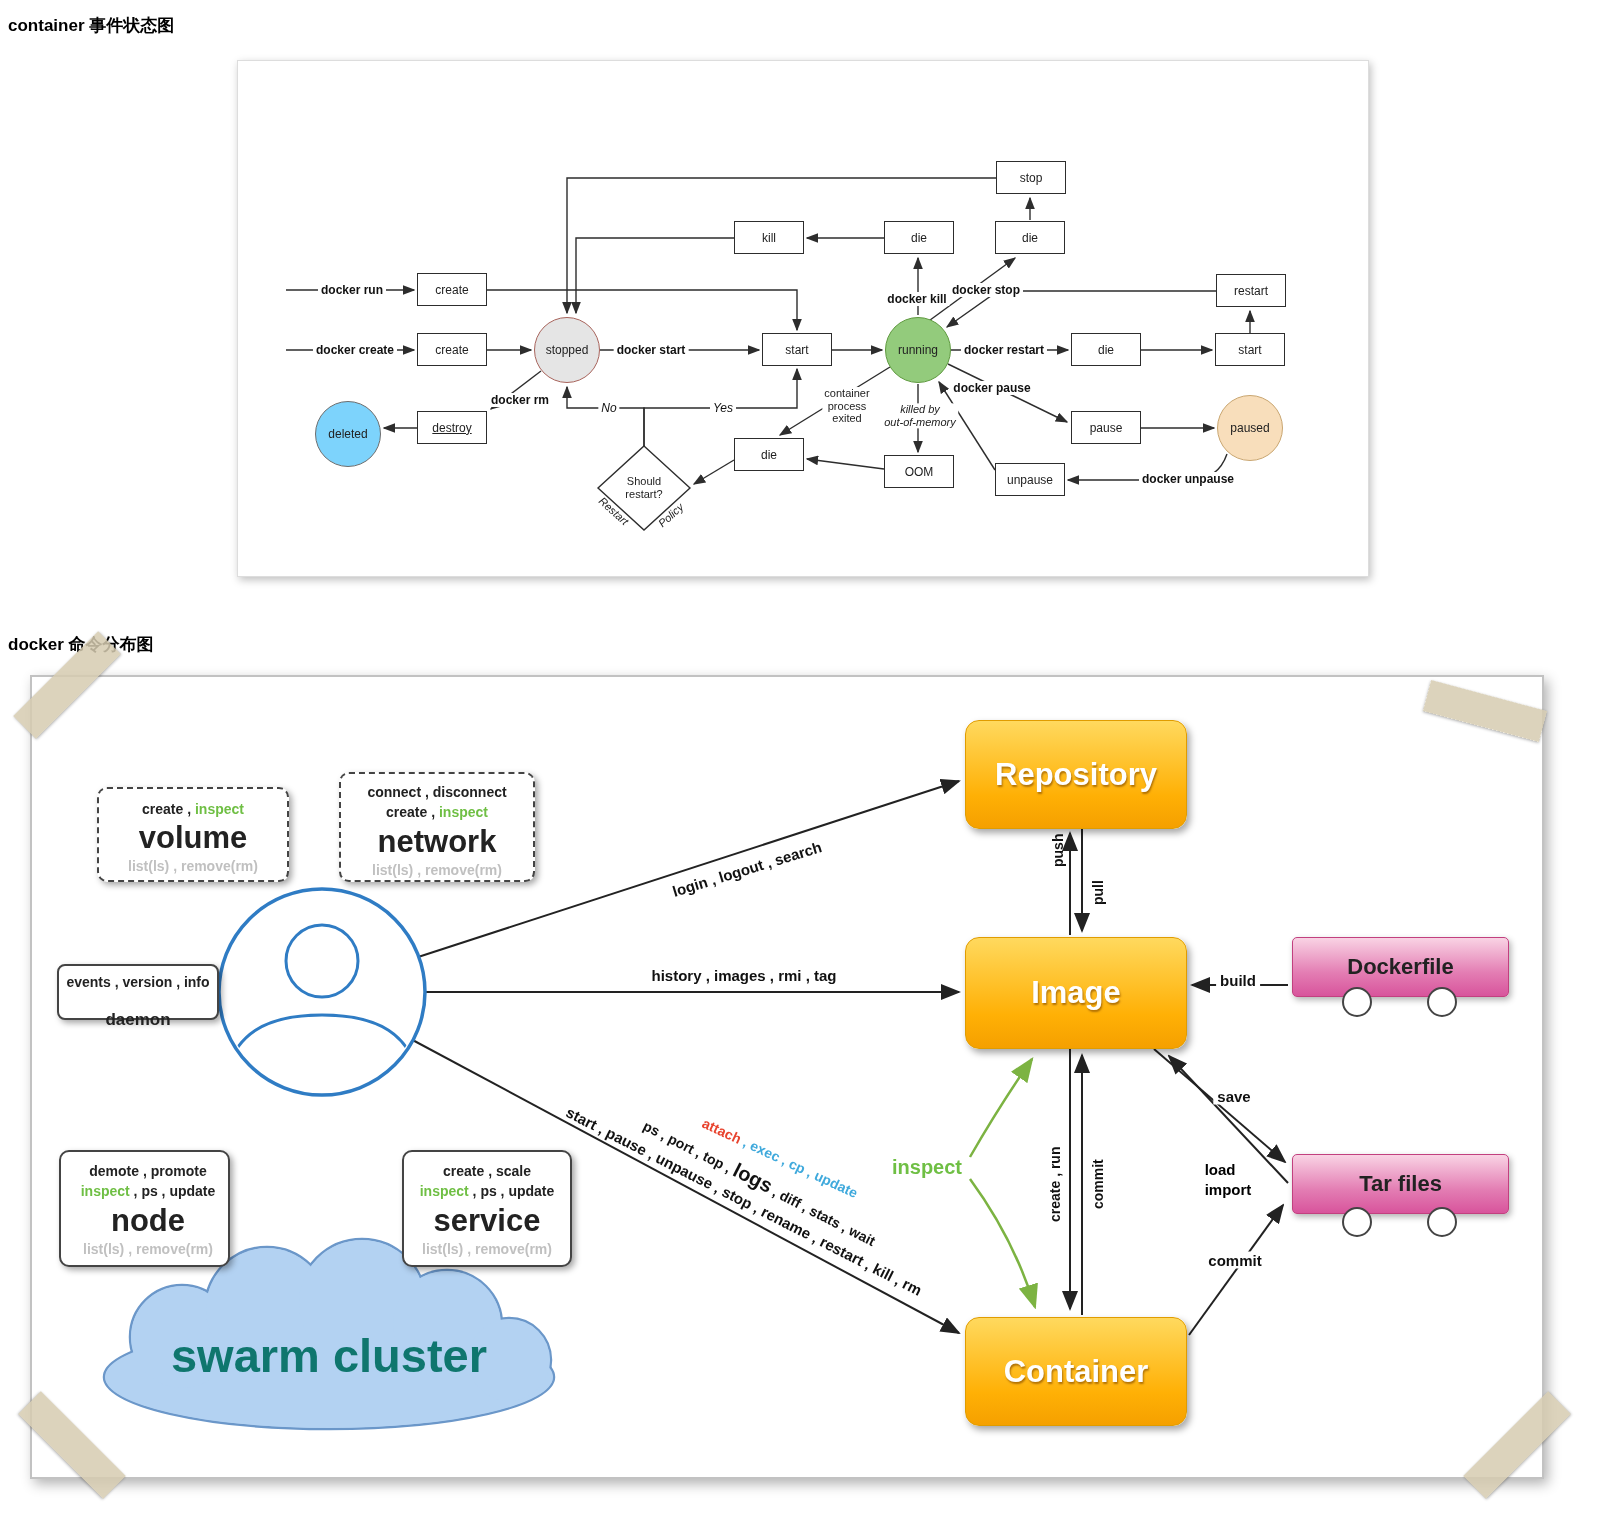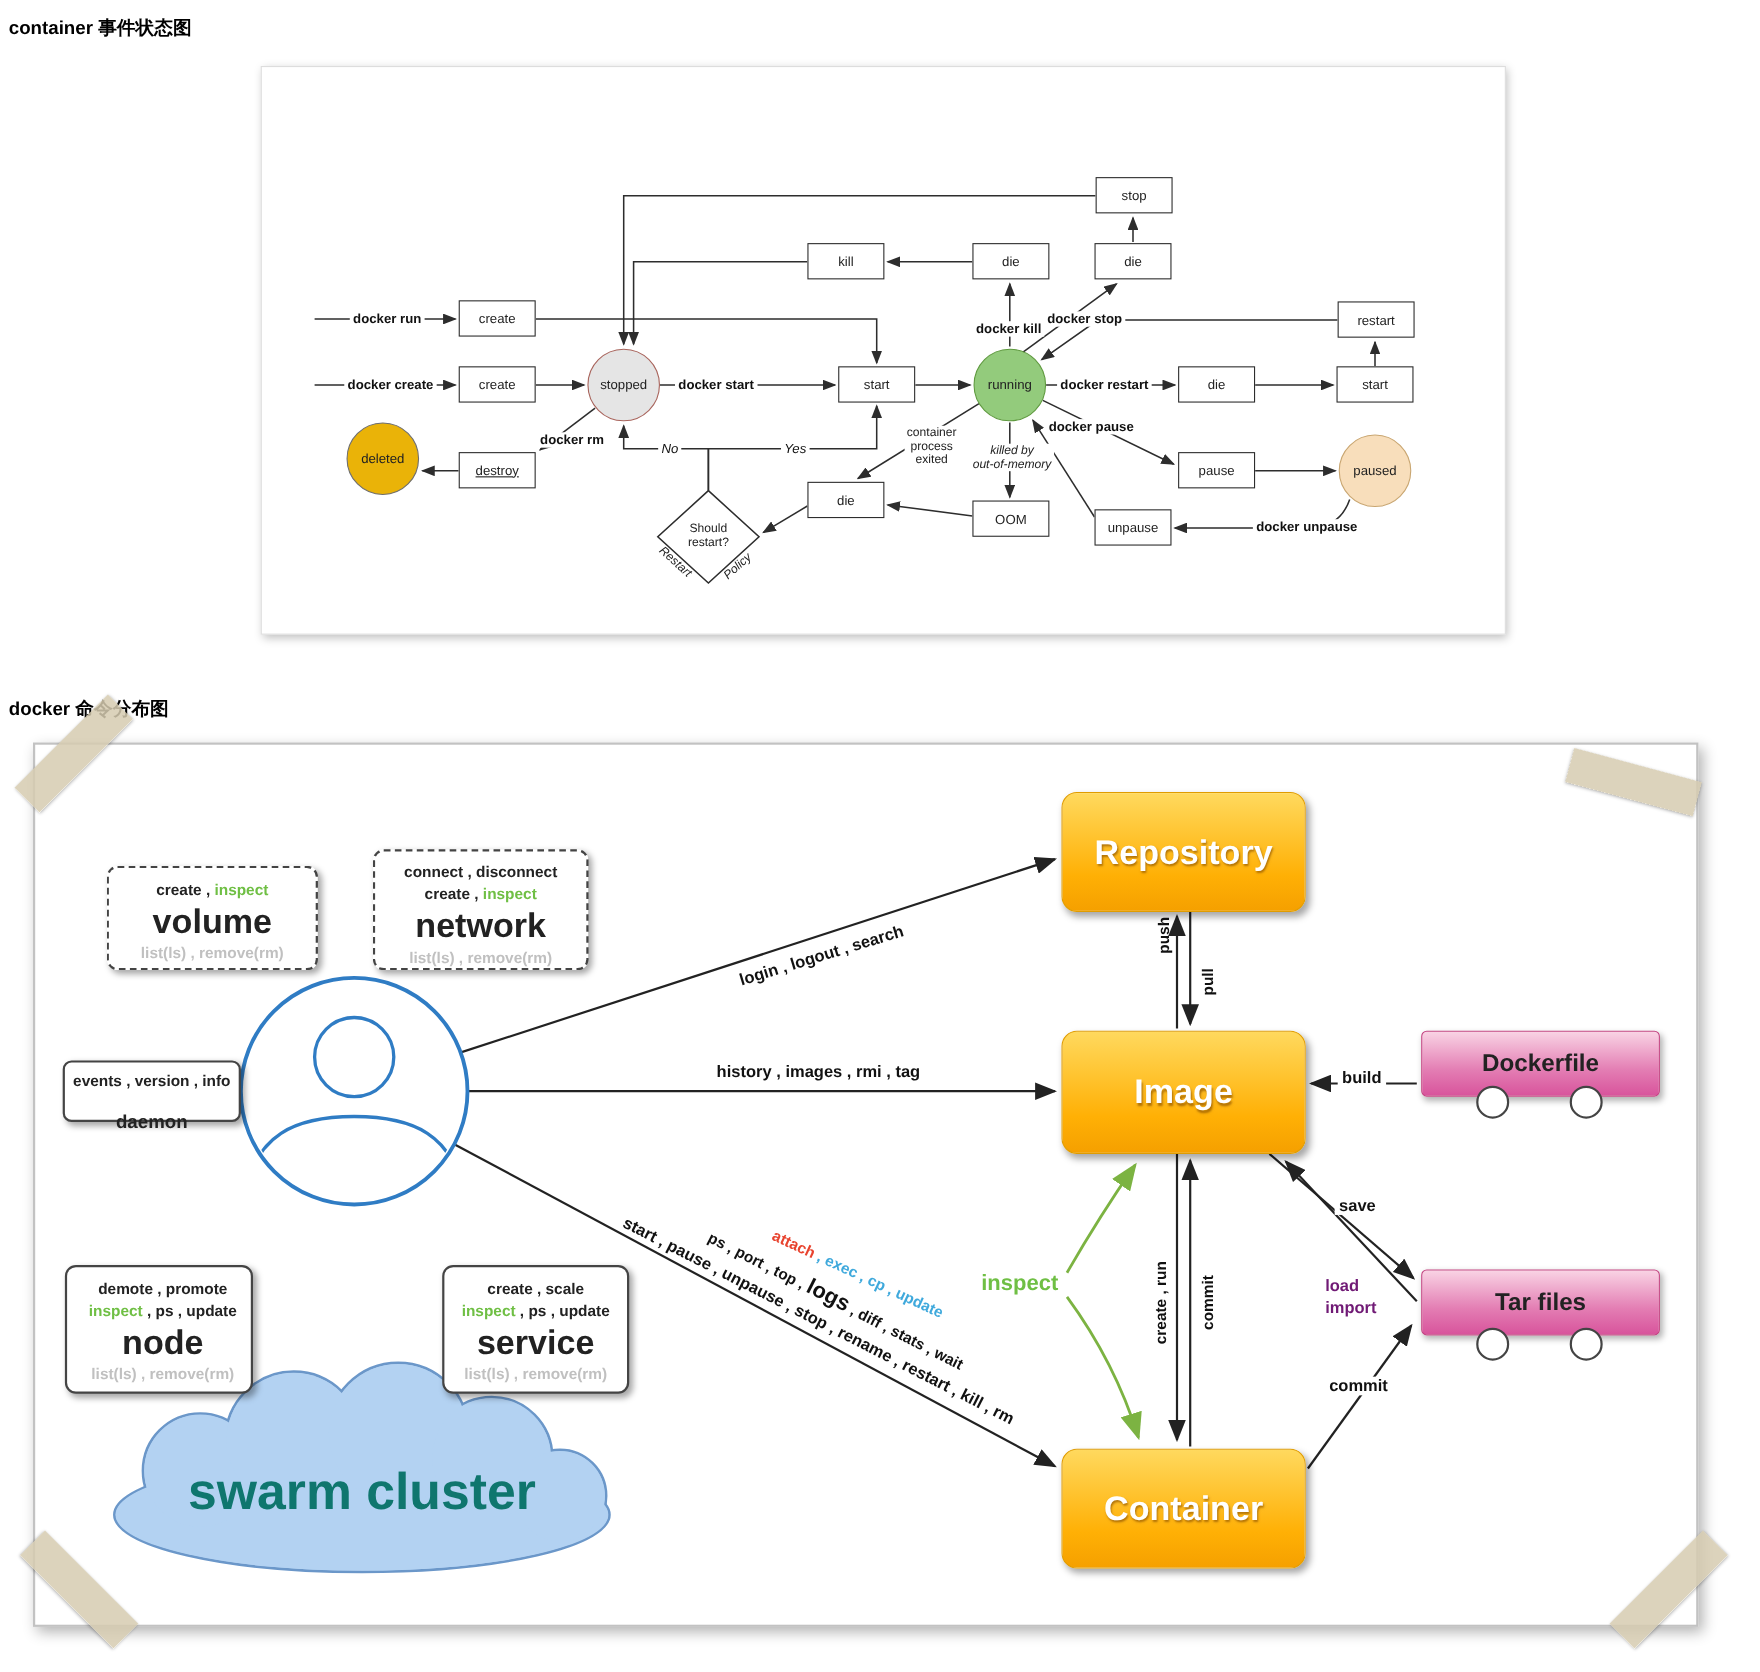--- a/index.html
+++ b/index.html
@@ -27,21 +27,21 @@
   .dashed{border:2px dashed #444;}
   .solid{border:2px solid #444;}
   .onode{position:absolute;width:220px;border-radius:14px;display:flex;align-items:center;justify-content:center;font-size:31px;font-weight:bold;color:#fff;text-shadow:1px 2px 2px rgba(150,90,0,.75);background:linear-gradient(180deg,#ffd95e 0%,#ffb005 70%,#f5a000 100%);border:1px solid #e09c00;box-shadow:3px 4px 7px rgba(0,0,0,.35);}
   .pnode{position:absolute;width:215px;height:58px;border-radius:5px;display:flex;align-items:center;justify-content:center;font-size:22px;font-weight:bold;color:#222;background:linear-gradient(180deg,#f9d3e4 0%,#e37db3 60%,#d8549c 100%);border:1px solid #c2407f;box-shadow:2px 3px 6px rgba(0,0,0,.3);}
   .wheel{position:absolute;width:30px;height:30px;border-radius:50%;background:#fff;border:2px solid #444;box-sizing:border-box;}
   .elbl{position:absolute;transform:translate(-50%,-50%);font-size:15px;font-weight:bold;white-space:nowrap;color:#111;}
   .elbl.bg{background:#fff;padding:0 4px;}
   .vlbl{position:absolute;font-size:14px;font-weight:bold;white-space:nowrap;color:#111;}
   .cloudtxt{position:absolute;transform:translate(-50%,-50%);font-size:47px;font-weight:bold;color:#0f766e;white-space:nowrap;}
   .inspect{position:absolute;transform:translate(-50%,-50%);font-size:20px;font-weight:bold;color:#6fbf44;white-space:nowrap;}
-  .loadimp{position:absolute;transform:translate(-50%,-50%);font-size:15px;font-weight:bold;color:#701a75;background:#fff;padding:0 3px;line-height:1.35;text-align:left;}
+  .loadimp{position:absolute;transform:translate(-50%,-50%);font-size:15px;font-weight:bold;color:#000000;background:#fff;padding:0 3px;line-height:1.35;text-align:left;}
 </style>
 </head>
 <body>
 
 <div class="title" style="left:8px;top:14px;">container 事件状态图</div>
 <div class="title" style="left:8px;top:633px;">docker 命令分布图</div>
 
 <div id="card1">
   <svg class="layer" width="1096" height="515">
     <defs>
@@ -93,21 +93,21 @@
   <div class="sbox" style="left:833px;top:272px;">die</div>
   <div class="sbox" style="left:977px;top:272px;">start</div>
   <div class="sbox" style="left:179px;top:350px;text-decoration:underline;">destroy</div>
   <div class="sbox" style="left:833px;top:350px;">pause</div>
   <div class="sbox" style="left:496px;top:377px;">die</div>
   <div class="sbox" style="left:646px;top:394px;">OOM</div>
   <div class="sbox" style="left:757px;top:402px;">unpause</div>
 
   <div class="scircle" style="left:296px;top:256px;background:#e5e5e5;border:1.5px solid #a8645c;">stopped</div>
   <div class="scircle" style="left:647px;top:256px;background:#93cb7c;border:1.5px solid #5f9a3f;">running</div>
-  <div class="scircle" style="left:77px;top:323px;background:#eab308;border:1.5px solid #6e6e6e;">deleted</div>
+  <div class="scircle" style="left:77px;top:340px;background:#7dd3fc;border:1.5px solid #6e6e6e;">deleted</div>
   <div class="scircle" style="left:979px;top:334px;background:#f8debb;border:1.5px solid #c9a671;">paused</div>
 
   <div class="dlbl" style="left:406px;top:427px;">
     <div>Should</div>
     <div>restart?</div>
   </div>
   <div class="rlbl" style="left:358px;top:444px;transform:rotate(42deg);">Restart</div>
   <div class="rlbl" style="left:418px;top:448px;transform:rotate(-42deg);">Policy</div>
 
   <div class="slbl" style="left:114px;top:229px;">docker run</div>

